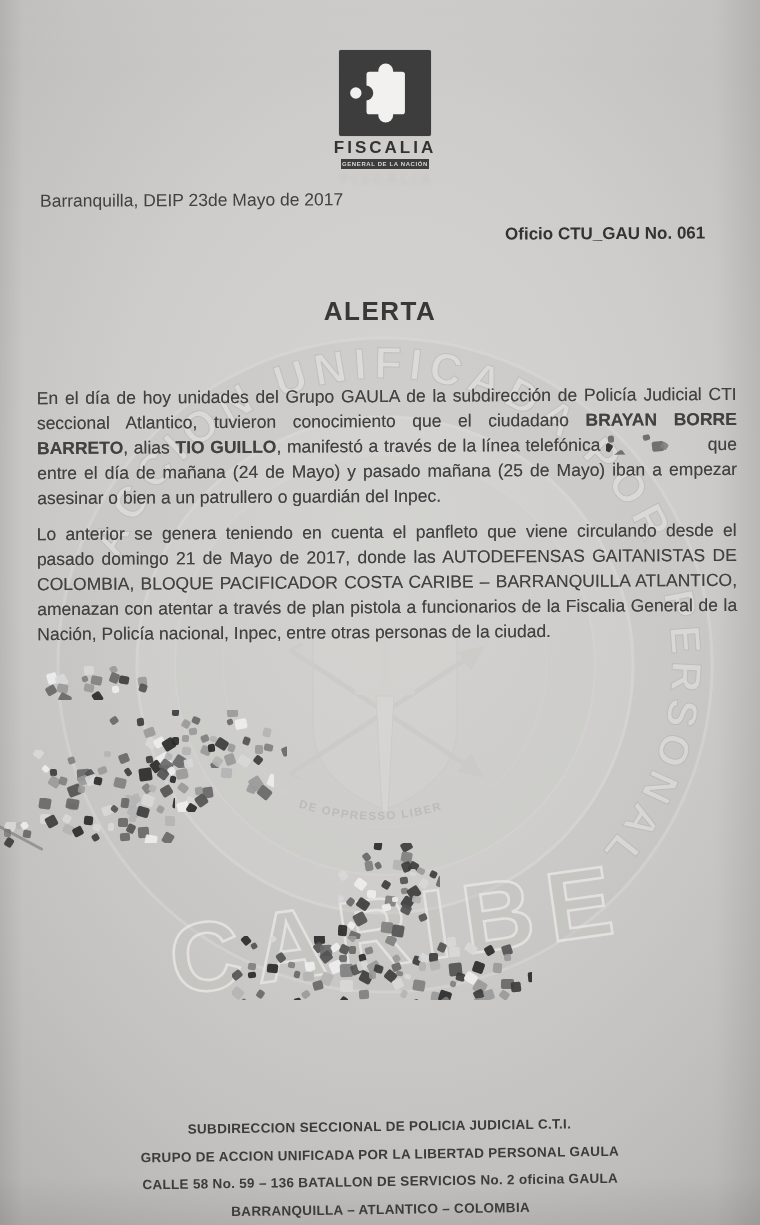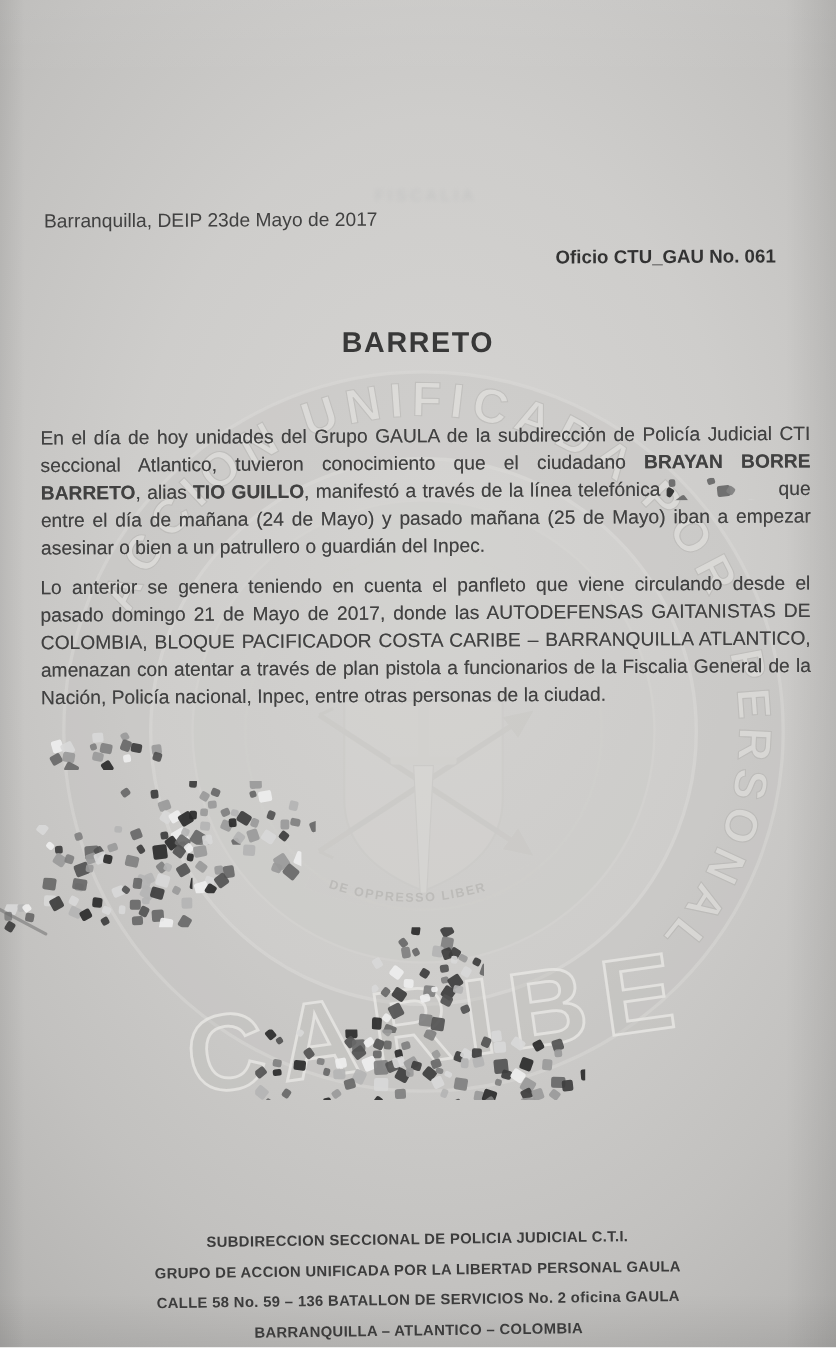--- a/index.html
+++ b/index.html
@@ -97,26 +97,39 @@
         </g>
       </g>
       <path d="M 280 800 Q 385 844 490 790" fill="none" stroke="#cdccc9" stroke-width="15" opacity="0.55"></path>
       <text font-family="'Liberation Sans',sans-serif" font-size="11.5" font-weight="bold" letter-spacing="1.5" fill="#a9a8a5">
         <textPath href="#ribbonPath" startOffset="9%">DE OPPRESSO LIBER</textPath>
       </text>
     </g>
     <text x="175" y="995" font-family="'Liberation Sans',sans-serif" font-size="98" font-weight="bold" letter-spacing="14" transform="rotate(-8 175 995)" fill="#c1c0bd" fill-opacity="0.45" stroke="#e9e8e5" stroke-width="2.5" opacity="0.8">CARIBE</text>
   </svg>
 
+  <div class="logo">
+    <div class="logo-box">
+      <svg width="74" height="70" viewBox="-52 -40 104 80">
+        <rect x="-26" y="-30" width="54" height="60" rx="4" fill="#f2f1ef"></rect>
+        <circle cx="1" cy="-31" r="10.5" fill="#f2f1ef"></circle>
+        <circle cx="1" cy="31" r="10.5" fill="#f2f1ef"></circle>
+        <circle cx="-27" cy="0" r="10.5" fill="#3d3d3d"></circle>
+        <circle cx="-41" cy="0" r="8" fill="#f2f1ef"></circle>
+      </svg>
+    </div>
+    <div class="logo-name">FISCALIA</div>
+    <div class="logo-bar">GENERAL DE LA NACIÓN</div>
+  </div>
   <div class="bleed">FISCALIA</div>
 
   <div class="dateline">Barranquilla, DEIP 23de Mayo de 2017</div>
   <div class="oficio">Oficio CTU_GAU No. 061</div>
 
-  <div class="doc-title">BARRETO</div>
+  <div class="doc-title">ALERTA</div>
 
   <p class="para" id="para1"><span>En el día de hoy unidades del Grupo GAULA de la subdirección de Policía Judicial CTI seccional Atlantico, tuvieron conocimiento que el ciudadano </span><span class="b">BRAYAN BORRE BARRETO</span><span>, alias </span><span class="b">TIO GUILLO</span><span>, manifestó a través de la línea telefónica </span><span class="inline-redact pixelated"><i style="left: 1.90763px; top: 0.796115px; width: 6.43371px; height: 6.7113px; background: rgb(104, 104, 104); transform: rotate(-2.70139deg);"></i><i style="left: 37.0564px; top: 0.0736102px; width: 7.09164px; height: 6.26472px; background: rgb(104, 104, 104); transform: rotate(-16.5402deg);"></i><i style="left: -0.836195px; top: 9.19161px; width: 7.08251px; height: 7.95163px; background: rgb(42, 42, 42); transform: rotate(33.0353deg);"></i><i style="left: 46.3105px; top: 7.15991px; width: 12.4484px; height: 10.4836px; background: rgb(104, 104, 104); transform: rotate(-5.97474deg);"></i><i style="left: 55.0721px; top: 8.47588px; width: 6.61674px; height: 6.57354px; background: rgb(128, 128, 128); transform: rotate(35.6977deg);"></i><i style="left: 8.28971px; top: 16.7615px; width: 12.3912px; height: 11.8096px; background: rgb(104, 104, 104); transform: rotate(-36.5095deg);"></i><i style="left: 72.5967px; top: 19.5643px; width: 9.7095px; height: 10.6491px; background: rgb(216, 216, 216); transform: rotate(7.53877deg);"></i></span><span> que entre el día de mañana (24 de Mayo) y pasado mañana (25 de Mayo) iban a empezar asesinar o bien a un patrullero o guardián del Inpec.</span></p>
   <p class="para" id="para2">Lo anterior se genera teniendo en cuenta el panfleto que viene circulando desde el pasado domingo 21 de Mayo de 2017, donde las AUTODEFENSAS GAITANISTAS DE COLOMBIA, BLOQUE PACIFICADOR COSTA CARIBE – BARRANQUILLA ATLANTICO, amenazan con atentar a través de plan pistola a funcionarios de la Fiscalia General de la Nación, Policía nacional, Inpec, entre otras personas de la ciudad.</p>
 
   <div class="pixelated" style="left:30px;top:666px;width:125px;height:34px;">
       <i style="left: 54.4309px; top: -0.1987px; width: 9.71354px; height: 9.21096px; background: rgb(216, 216, 216); transform: rotate(-6.40194deg);"></i>
       <i style="left: 80.1044px; top: -0.41633px; width: 7.2496px; height: 6.93057px; background: rgb(154, 154, 154); transform: rotate(-29.8015deg);"></i>
       <i style="left: 17.0067px; top: 7.22493px; width: 10.3618px; height: 10.5121px; background: rgb(238, 238, 238); transform: rotate(-16.2531deg);"></i>
       <i style="left: 26.3889px; top: 9.21378px; width: 11.2049px; height: 10.6939px; background: rgb(216, 216, 216); transform: rotate(-28.5425deg);"></i>
       <i style="left: 52.3069px; top: 10.3652px; width: 6.17792px; height: 6.43411px; background: rgb(128, 128, 128); transform: rotate(-18.3655deg);"></i>

